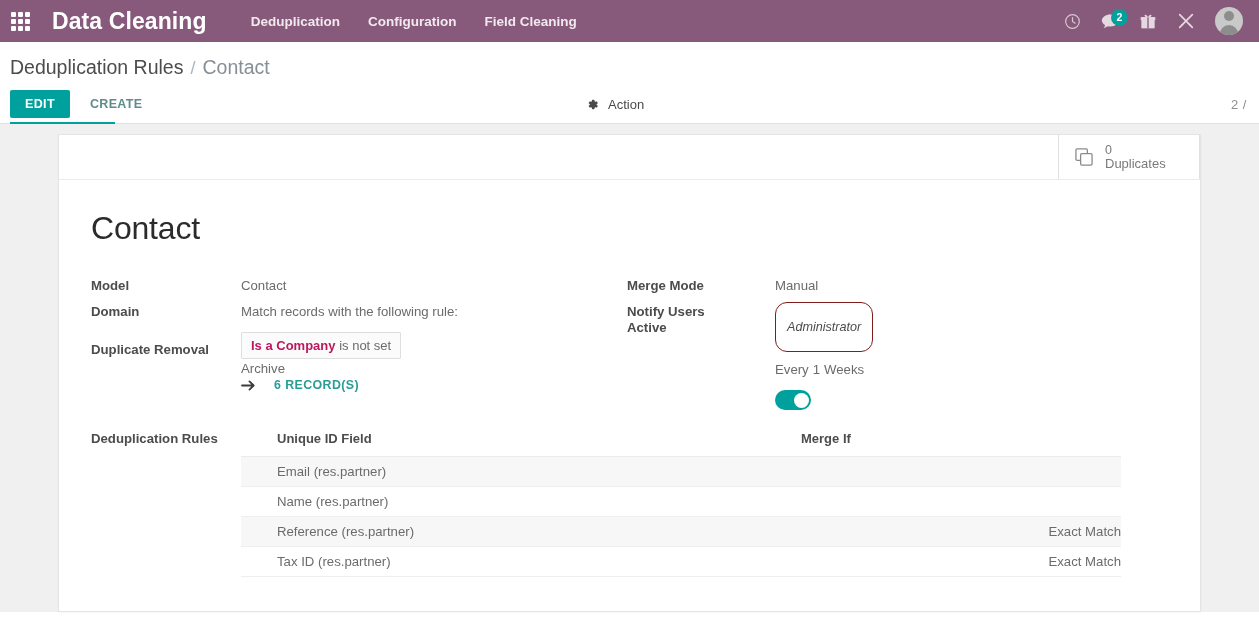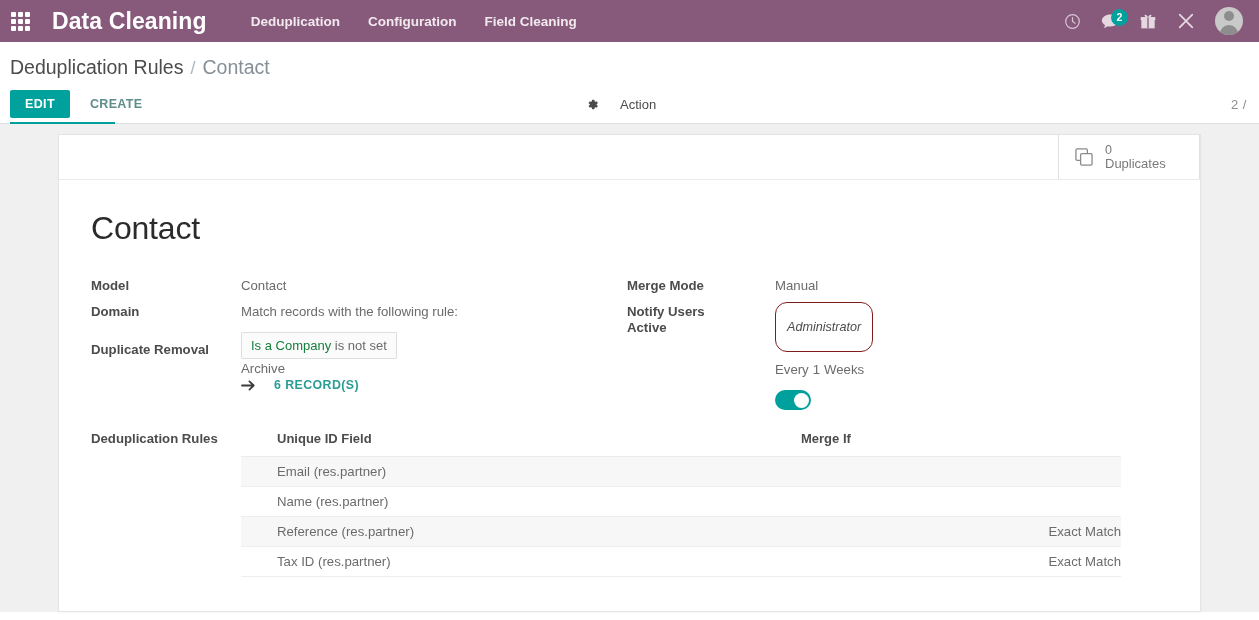--- a/index.html
+++ b/index.html
@@ -149,21 +149,21 @@
     border: none;
     cursor: pointer;
     margin-left: 8px;
     line-height: 16px;
   }
   .action-btn {
     position: absolute;
     left: 576px;
     display: flex;
     align-items: center;
-    gap: 21px;
+    gap: 9px;
     font-size: 13px;
     color: #4a4a4a;
     cursor: pointer;
   }
   .pager {
     position: absolute;
     right: 2px;
     font-size: 13px;
     color: #8d8d8d;
     letter-spacing: .5px;
@@ -248,21 +248,21 @@
   .domain-chip {
     display: inline-block;
     border: 1px solid #dedede;
     background: #fbfbfb;
     padding: 5px 9px;
     margin-top: 7px;
     font-size: 13px;
     color: #6b6b6b;
     border-radius: 1px;
   }
-  .domain-chip b { color: #15803d; font-weight: normal; }
+  .domain-chip b { color: #be185d; font-weight: bold; }
 
   .records-link {
     display: flex;
     align-items: center;
     gap: 18px;
     margin-top: 19px;
     cursor: pointer;
   }
   .arrow-icon { color: #3b3b3b; display: block; }
   .records-label {

